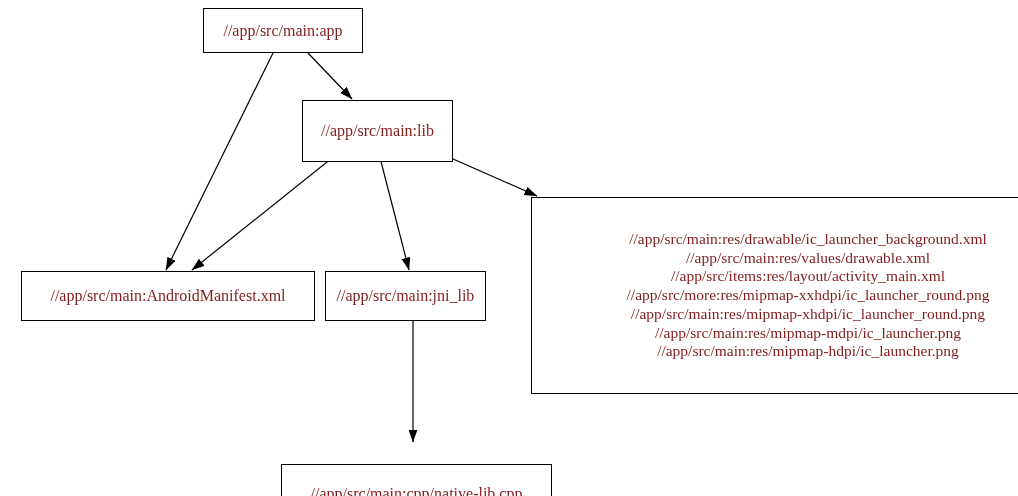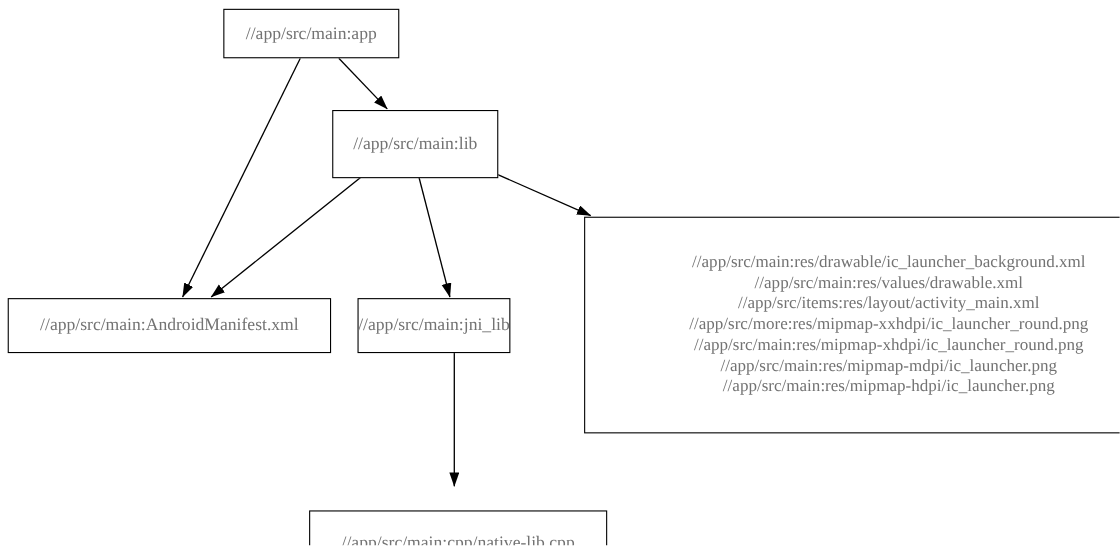--- a/index.html
+++ b/index.html
@@ -6,21 +6,21 @@
     margin: 0;
     padding: 0;
     background: #ffffff;
   }
   .canvas {
     position: relative;
     width: 1018px;
     height: 496px;
     background: #ffffff;
     font-family: "Liberation Serif", "DejaVu Serif", serif;
-    color: #737373;
+    color: #7f1d1d;
     overflow: hidden;
   }
   .edges {
     position: absolute;
     left: 0;
     top: 0;
   }
   .edges line {
     stroke: #000000;
     stroke-width: 1.2;
@@ -32,22 +32,22 @@
     background: #ffffff;
     display: flex;
     align-items: center;
     justify-content: center;
     text-align: center;
     font-size: 16px;
     white-space: nowrap;
   }
   .node-app     { left: 203px; top: 8px;   width: 160px; height: 45px; }
   .node-lib     { left: 302px; top: 100px; width: 151px; height: 62px; }
-  .node-manifest{ left: 7px;   top: 271px; width: 294px; height: 50px; }
-  .node-jni     { left: 325px; top: 271px; width: 139px; height: 50px; justify-content: center; }
+  .node-manifest{ left: 21px;   top: 271px; width: 294px; height: 50px; }
+  .node-jni     { left: 325px; top: 271px; width: 161px; height: 50px; justify-content: center; }
   .node-cpp     { left: 281px; top: 464px; width: 271px; height: 60px; }
   .node-res {
     left: 531px; top: 197px; width: 554px; height: 197px;
     flex-direction: column;
     justify-content: center;
     font-size: 15.5px;
     line-height: 18.8px;
     padding: 2px 6px;
   }
   .res-line {

